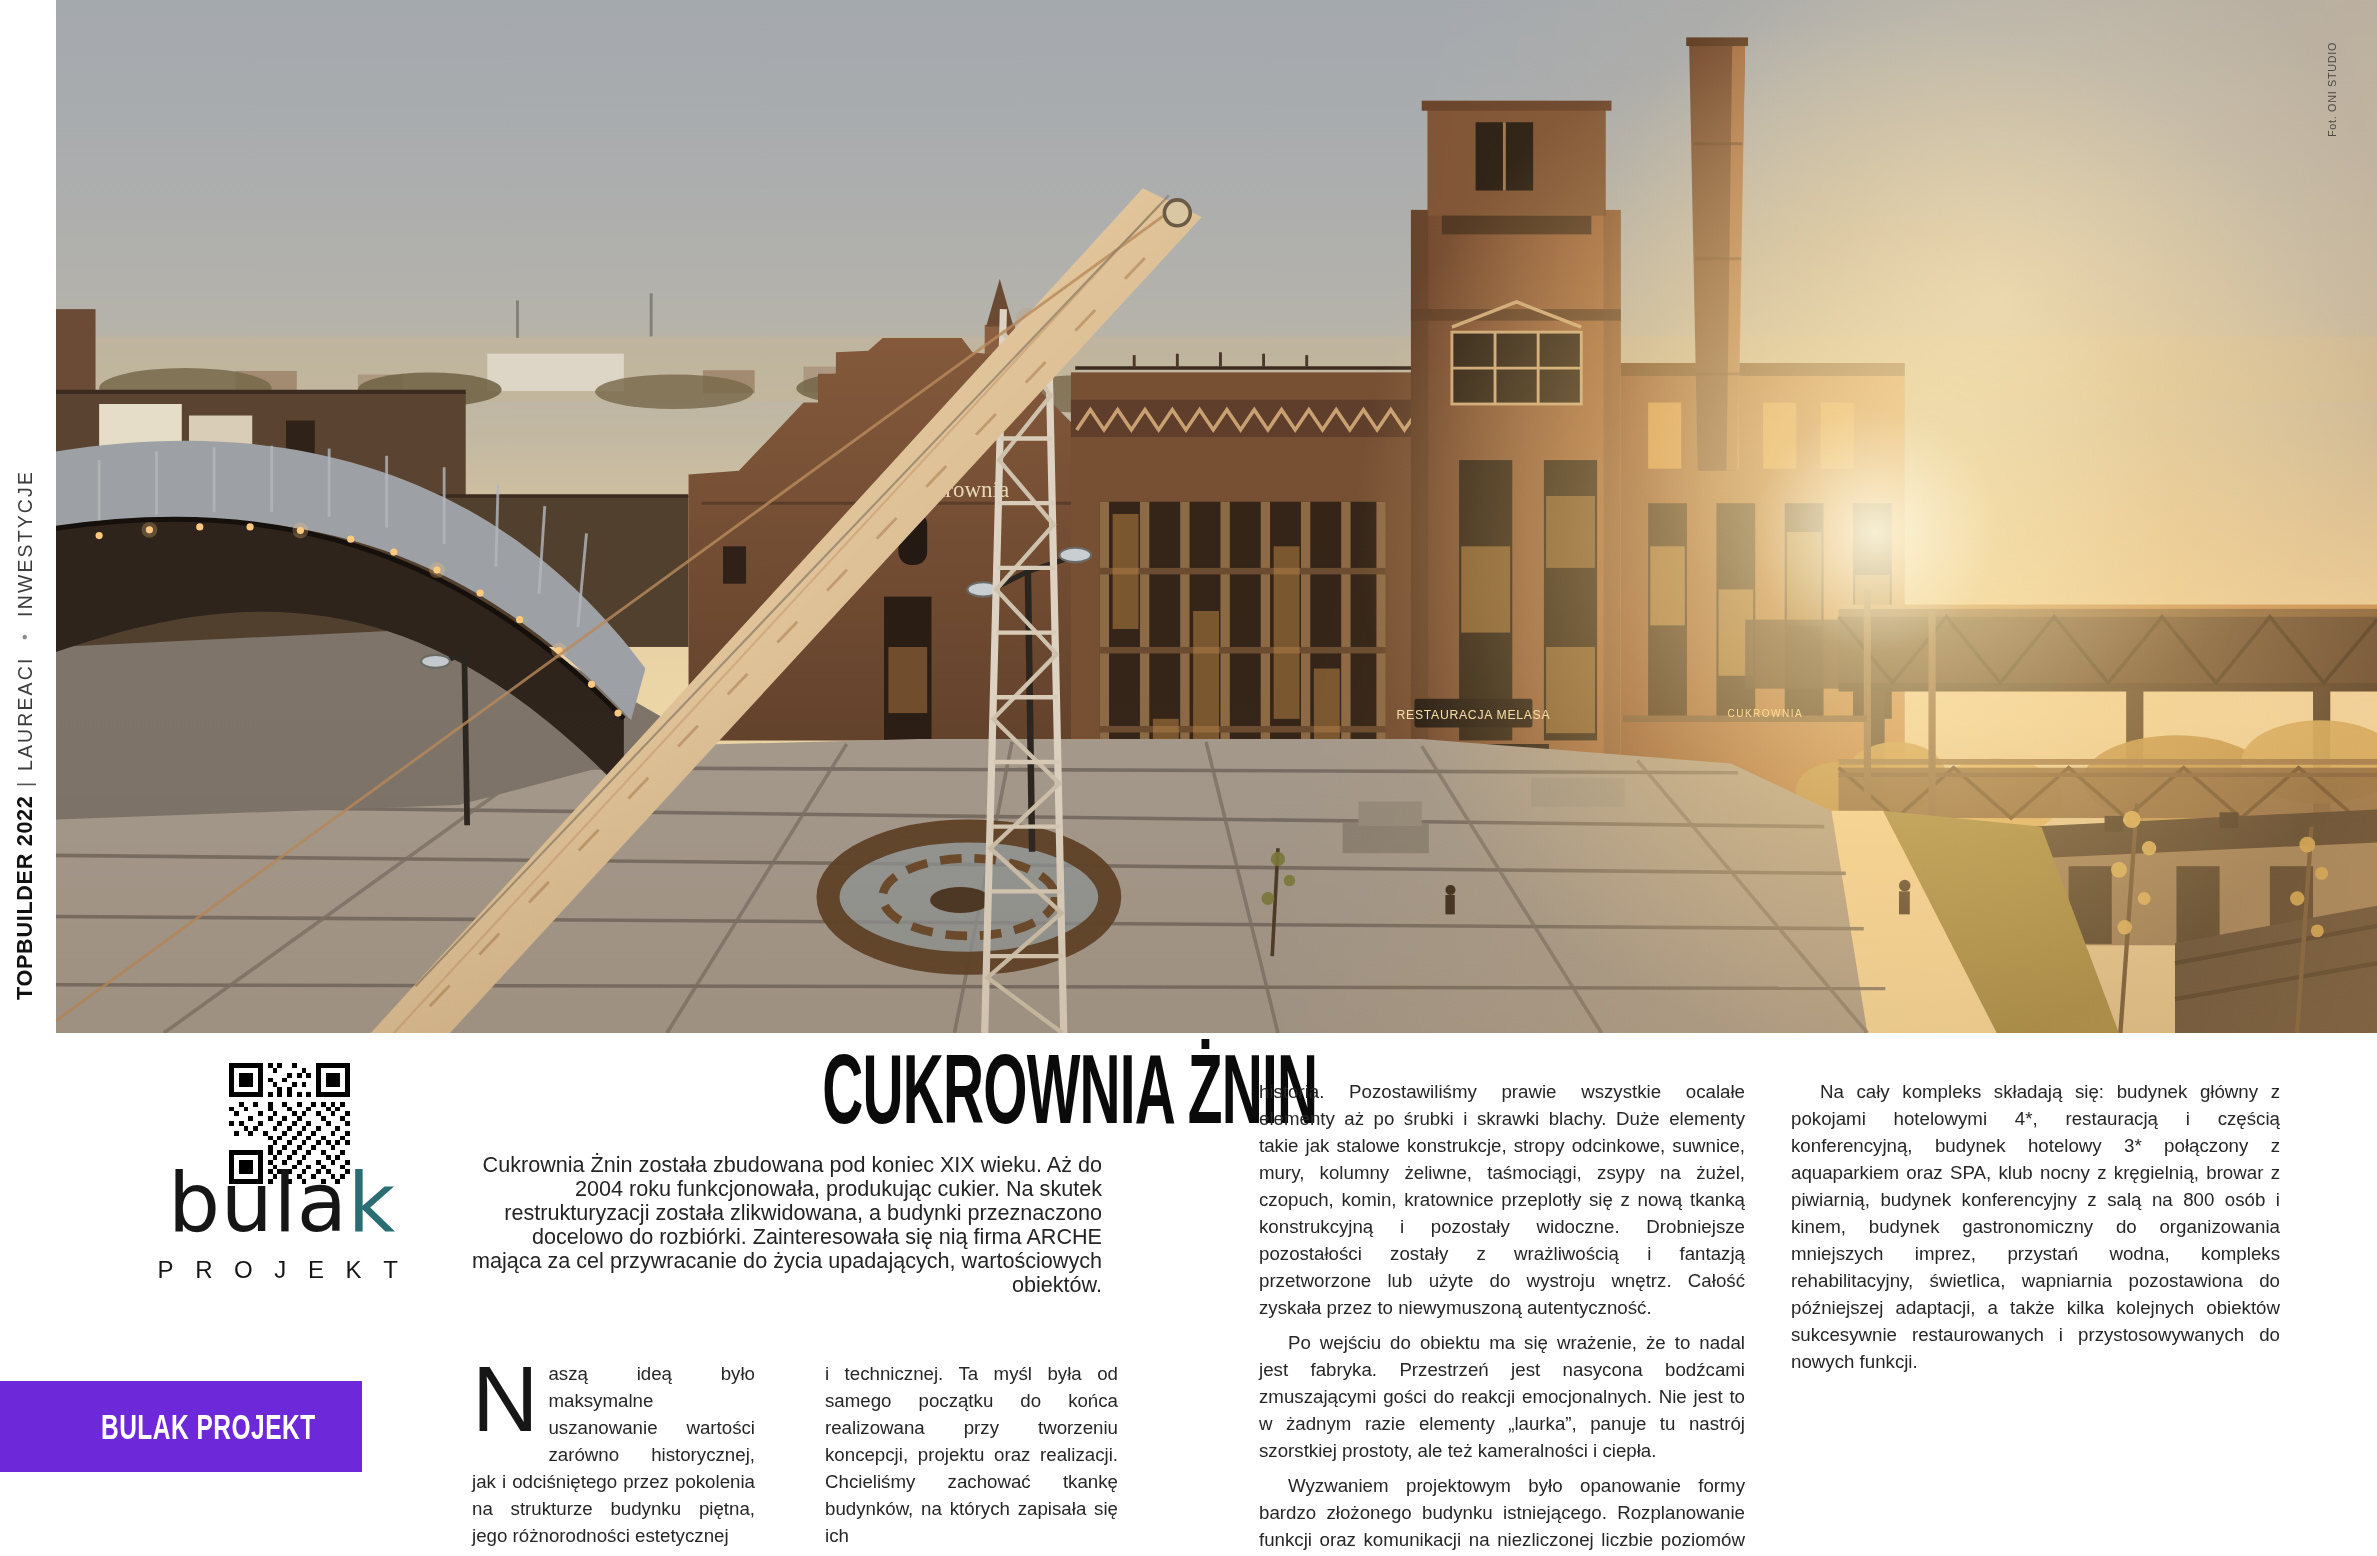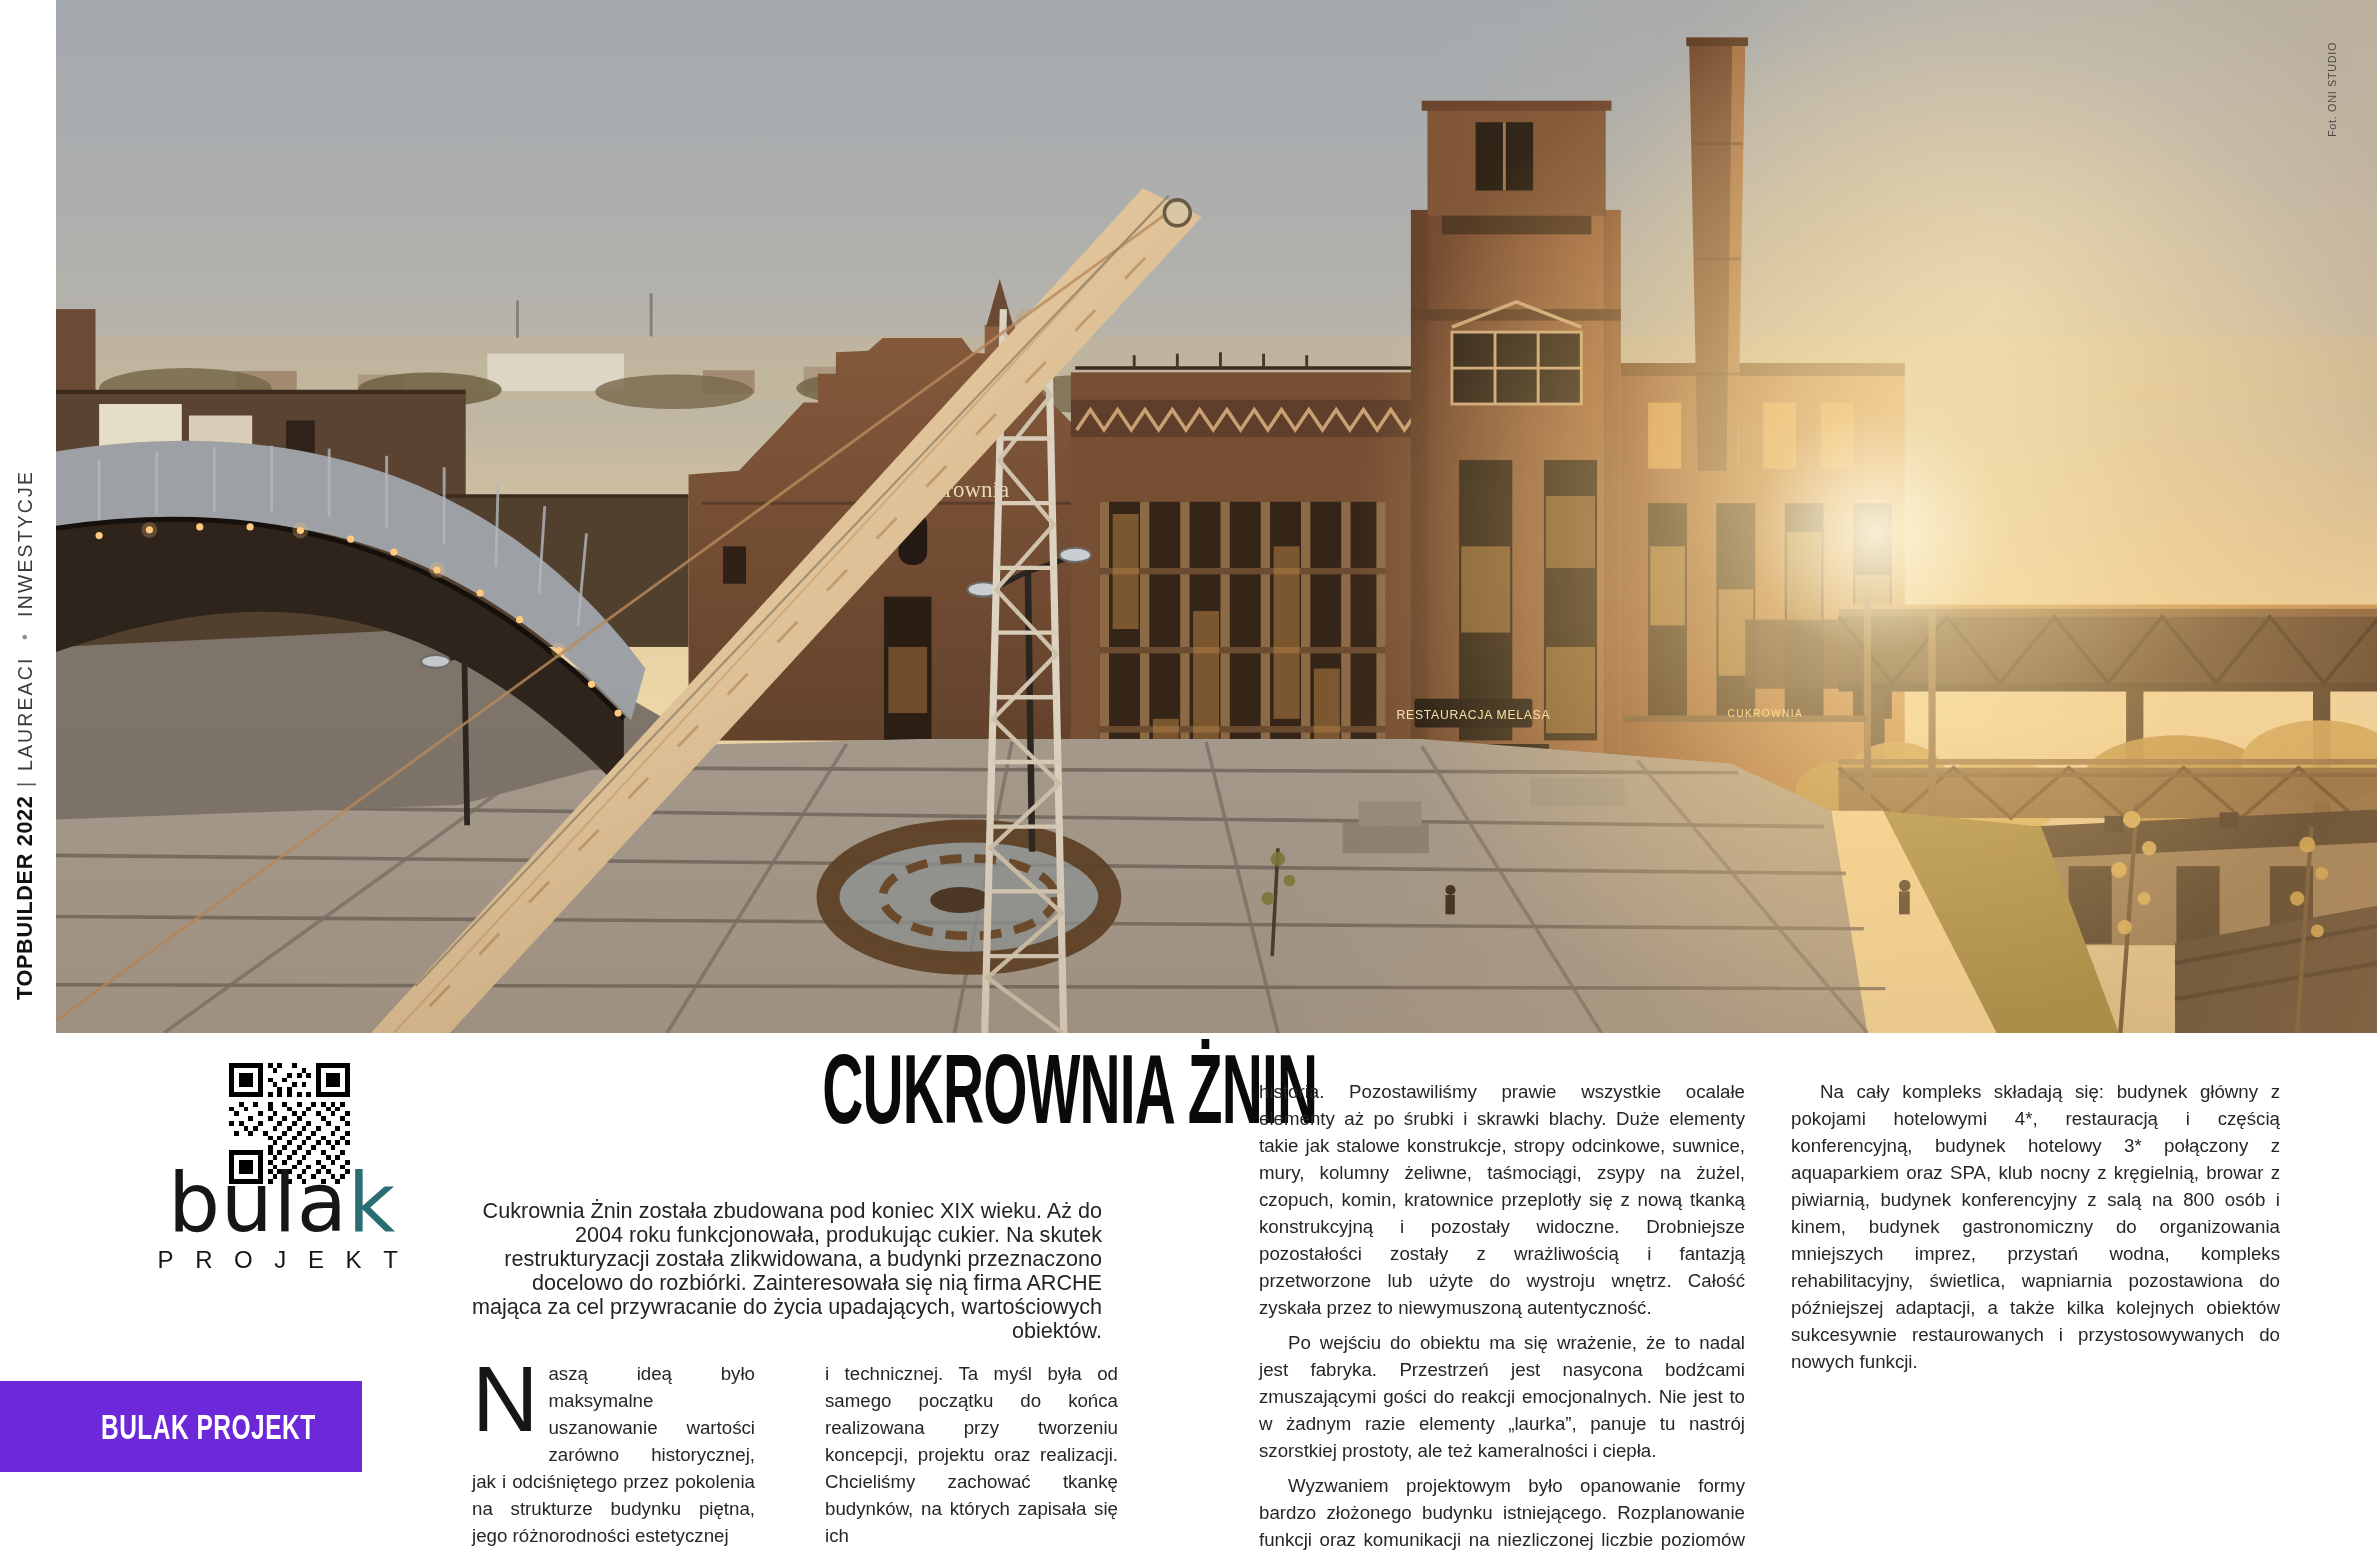--- a/index.html
+++ b/index.html
@@ -39,39 +39,39 @@
     font-size:10.8px;color:#4b4844;letter-spacing:0.7px;white-space:nowrap;
   }
   
   .headline{position:absolute;left:464px;top:1044px;width:640px;text-align:left;}
   .headline span{
     display:inline-block;transform:scaleX(.58);transform-origin:100% 60%;
     font-weight:bold;font-size:98px;line-height:90px;letter-spacing:-1.4px;color:#0a0a0a;white-space:nowrap;
   }
   .lead{
     position:absolute;left:464px;top:1153px;width:638px;text-align:right;
-    font-size:21.6px;line-height:24px;color:#242424;font-weight:400;margin-top:46px;
+    font-size:21.6px;line-height:24px;color:#242424;font-weight:400;
   }
   .bodycol{position:absolute;font-size:18.7px;line-height:27px;text-align:justify;color:#262626;}
   .bodycol p{margin:8px;}
   .bodycol p.ind{text-indent:29px;}
   .col1{left:464px;top:1352px;width:299px;}
   .col2{left:817px;top:1352px;width:309px;}
   .col3{left:1251px;top:1070px;width:502px;}
   .col4{left:1783px;top:1070px;width:505px;}
   .dropcap{
     float:left;font-size:92px;line-height:73px;height:81px;
     padding:2.9px 10px 0 0;font-weight:400;color:#161616;
   }
   
   .qr{position:absolute;left:229px;top:1063px;width:121px;height:121px;}
   .logo{position:absolute;left:141px;top:1162px;width:282px;text-align:center;}
   .logo-word{font-size:82px;line-height:81px;font-weight:400;letter-spacing:0.7px;color:#161616;font-family:"DejaVu Sans",sans-serif;}
   .logo-k{color:#2a6e74;}
-  .logo-sub{margin-top:3px;font-size:24px;letter-spacing:21.6px;text-indent:13px;color:#161616;font-weight:400;}
+  .logo-sub{margin-top:13px;font-size:24px;letter-spacing:21.6px;text-indent:13px;color:#161616;font-weight:400;}
   .badge{
     position:absolute;left:0;top:1381px;width:362px;height:91px;background:#6d28d9;
     display:flex;align-items:center;justify-content:flex-end;
   }
   .badge span{
     display:inline-block;transform:scaleX(.70);
     color:#fff;font-weight:bold;font-size:35px;letter-spacing:0.7px;white-space:nowrap;
   }
   
   .sign-serif{font-family:"Liberation Serif",serif;}

